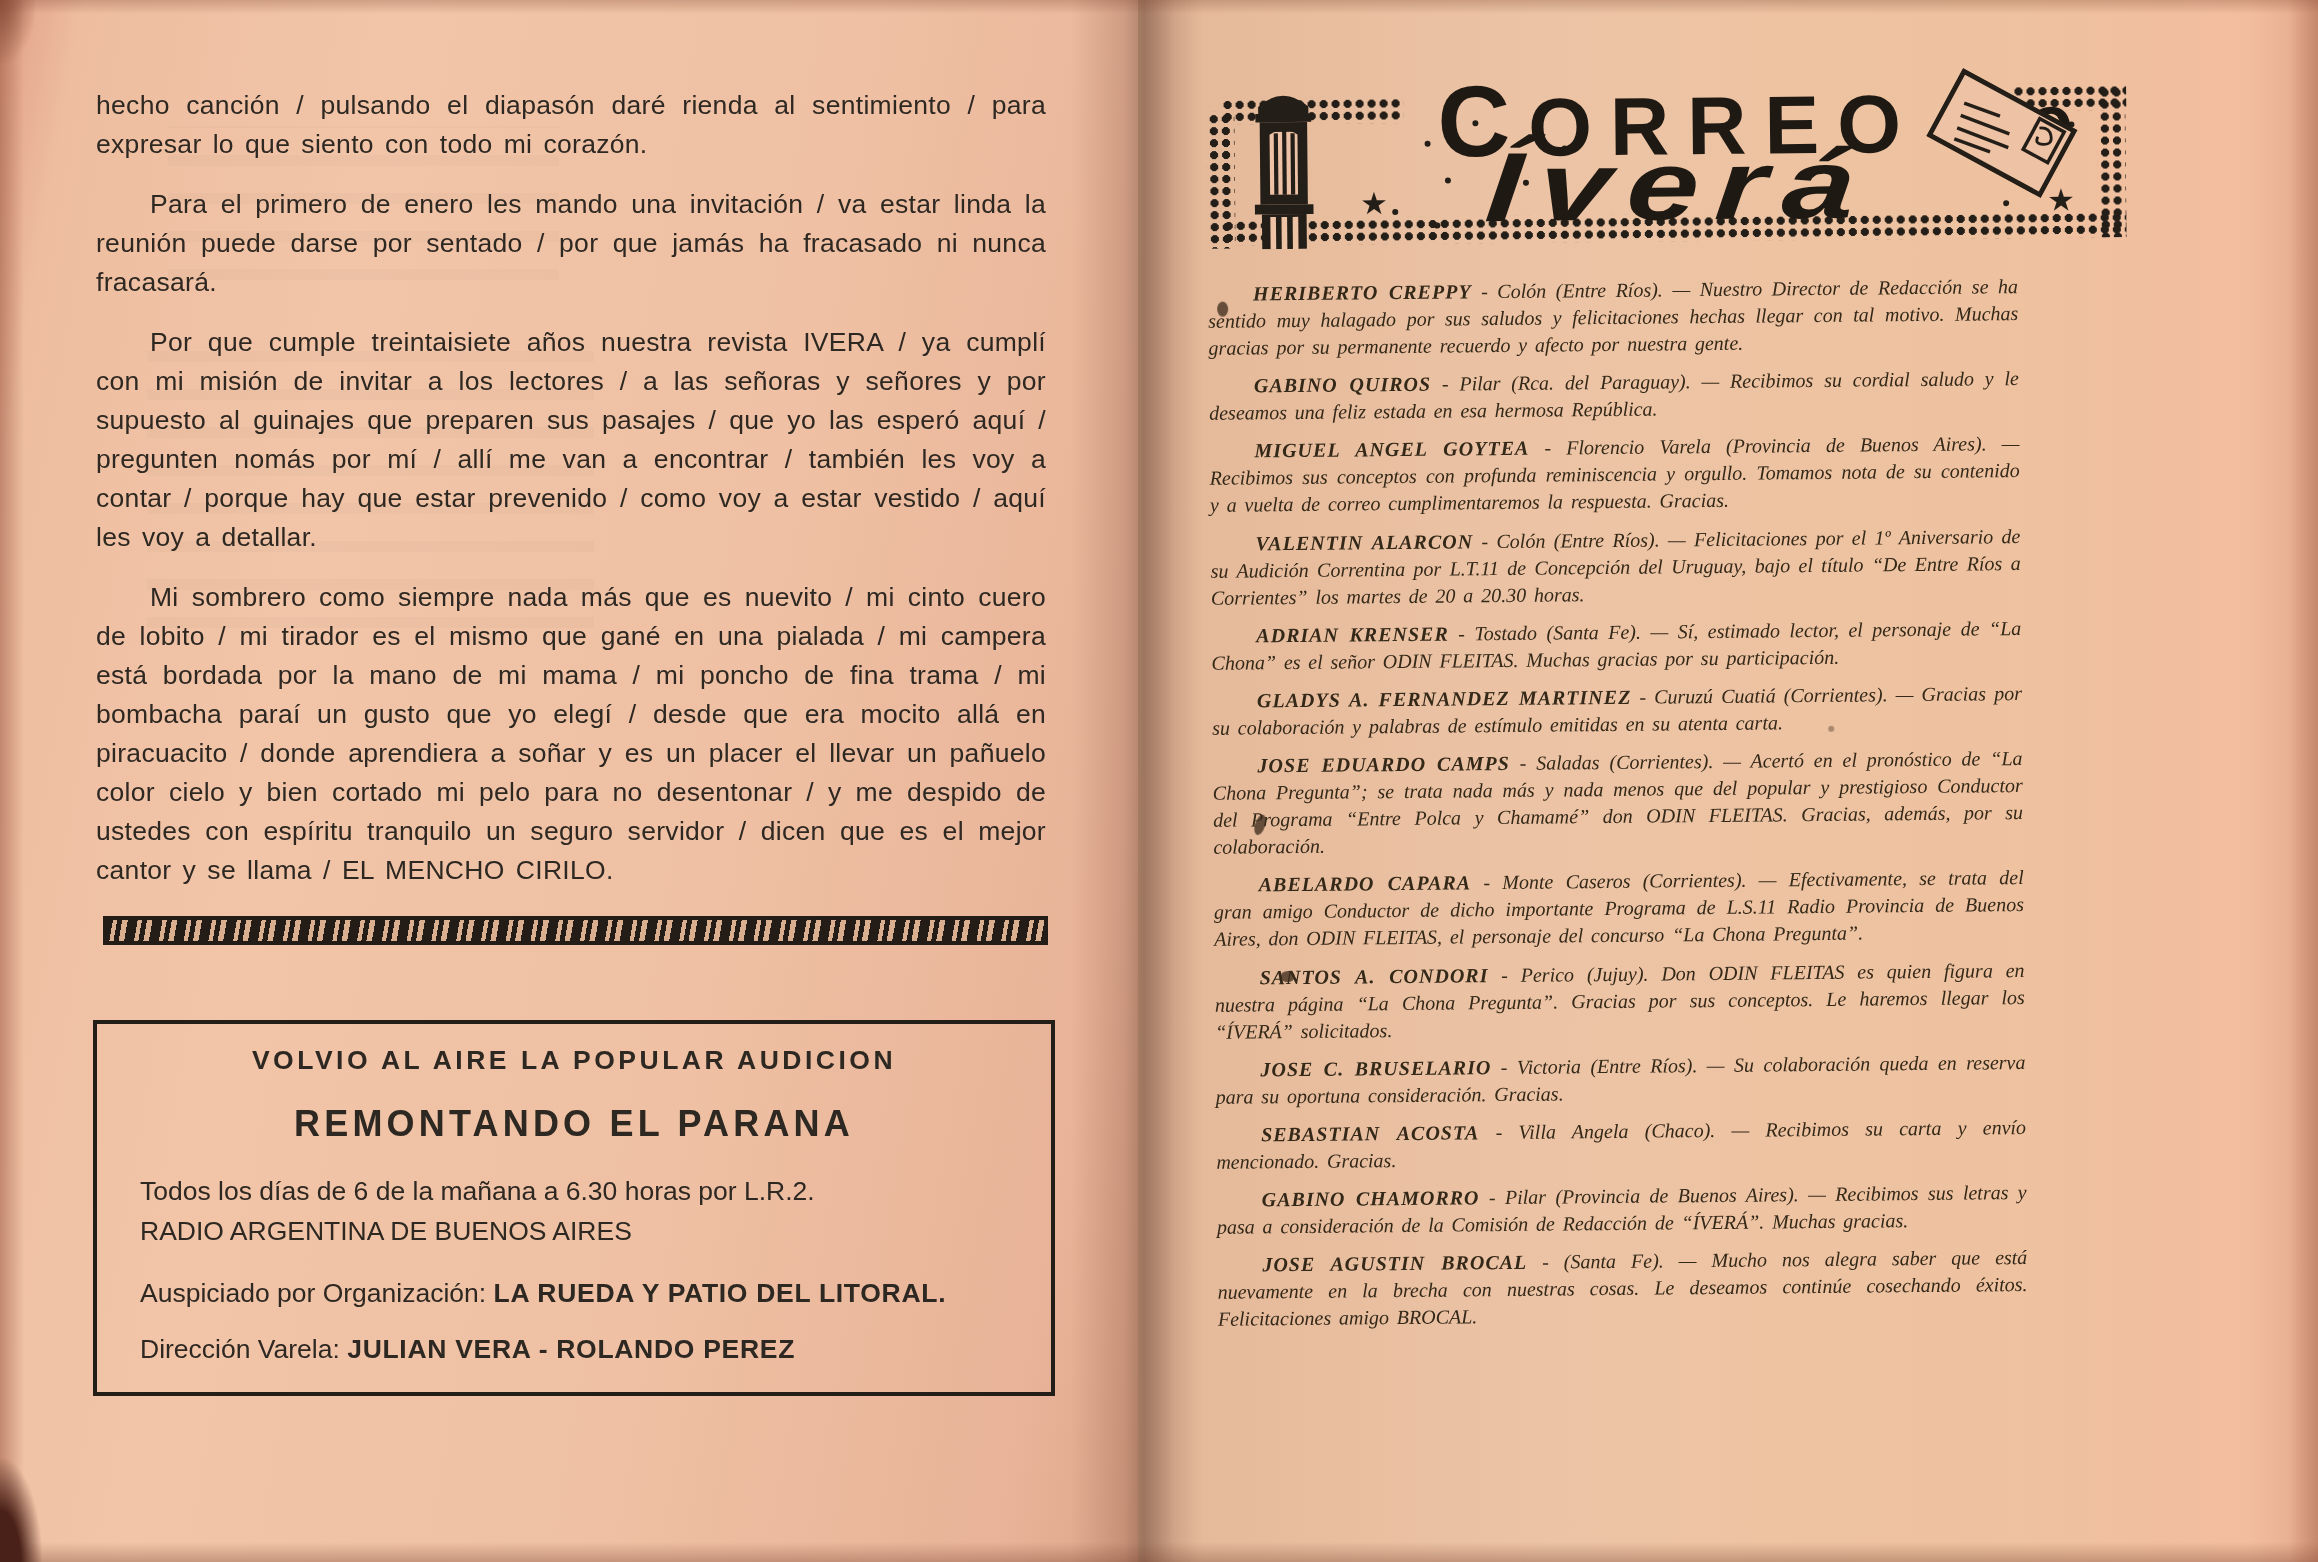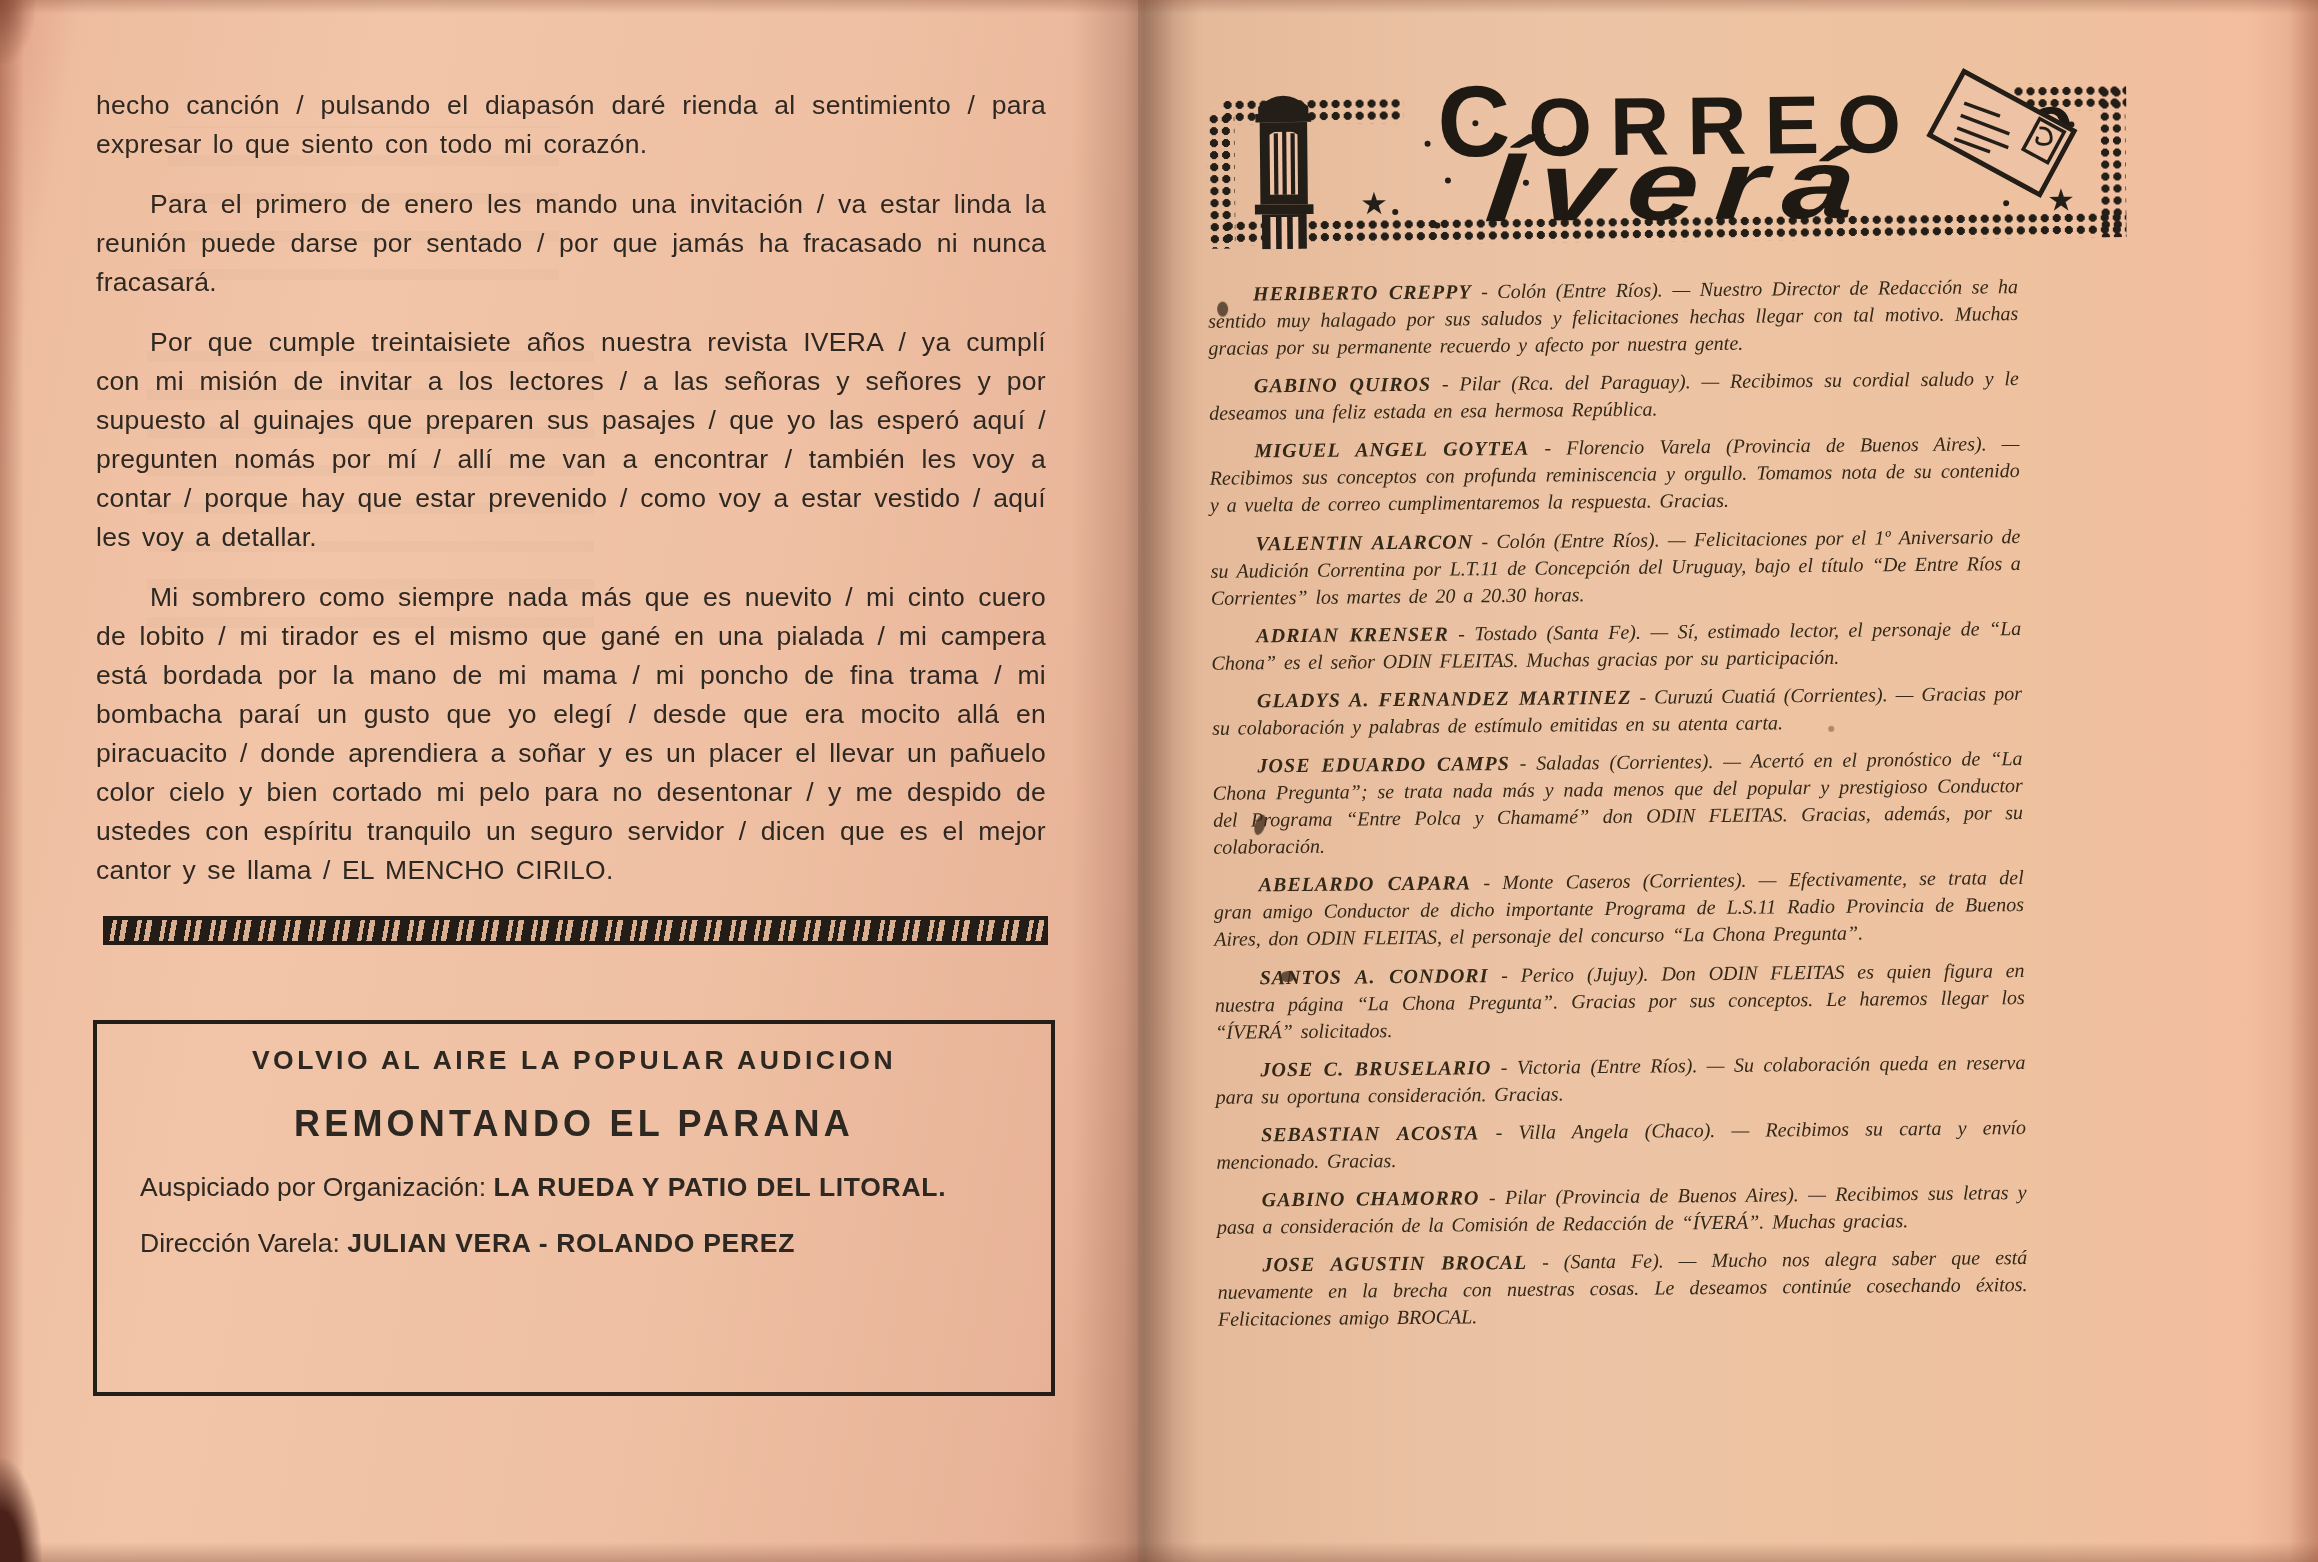--- a/index.html
+++ b/index.html
@@ -101,20 +101,24 @@
       <p class="para">Por que cumple treintaisiete años nuestra revista IVERA / ya cumplí con mi misión de invitar a los lectores / a las señoras y señores y por supuesto al guinajes que preparen sus pasajes / que yo las esperó aquí / pregunten nomás por mí / allí me van a encontrar / también les voy a contar / porque hay que estar prevenido / como voy a estar vestido / aquí les voy a detallar.</p>
 
       <p class="para">Mi sombrero como siempre nada más que es nuevito / mi cinto cuero de lobito / mi tirador es el mismo que gané en una pialada / mi campera está bordada por la mano de mi mama / mi poncho de fina trama / mi bombacha paraí un gusto que yo elegí / desde que era mocito allá en piracuacito / donde aprendiera a soñar y es un placer el llevar un pañuelo color cielo y bien cortado mi pelo para no desentonar / y me despido de ustedes con espíritu tranquilo un seguro servidor / dicen que es el mejor cantor y se llama / EL MENCHO CIRILO.</p>
     </div>
 
   <div class="divider"></div>
 
   <div class="ad-box">
     <p class="ad-headline">VOLVIO AL AIRE LA POPULAR AUDICION</p>
     <p class="ad-title">REMONTANDO EL PARANA</p>
+    <p class="ad-schedule">
+        <span class="st-line">Todos los días de 6 de la mañana a 6.30 horas por L.R.2.</span>
+        <span class="st-line">RADIO ARGENTINA DE BUENOS AIRES</span>
+      </p>
     <p class="ad-sponsor"><span>Auspiciado por Organización: </span><strong>LA RUEDA Y PATIO DEL LITORAL.</strong></p>
     <p class="ad-direction"><span>Dirección Varela: </span><strong>JULIAN VERA - ROLANDO PEREZ</strong></p>
   </div>
 
   <div class="page page-right"></div>
 
   <div class="rp-tilt">
 
     <div>
       <div class="dotstrip strip-top-l"></div>

